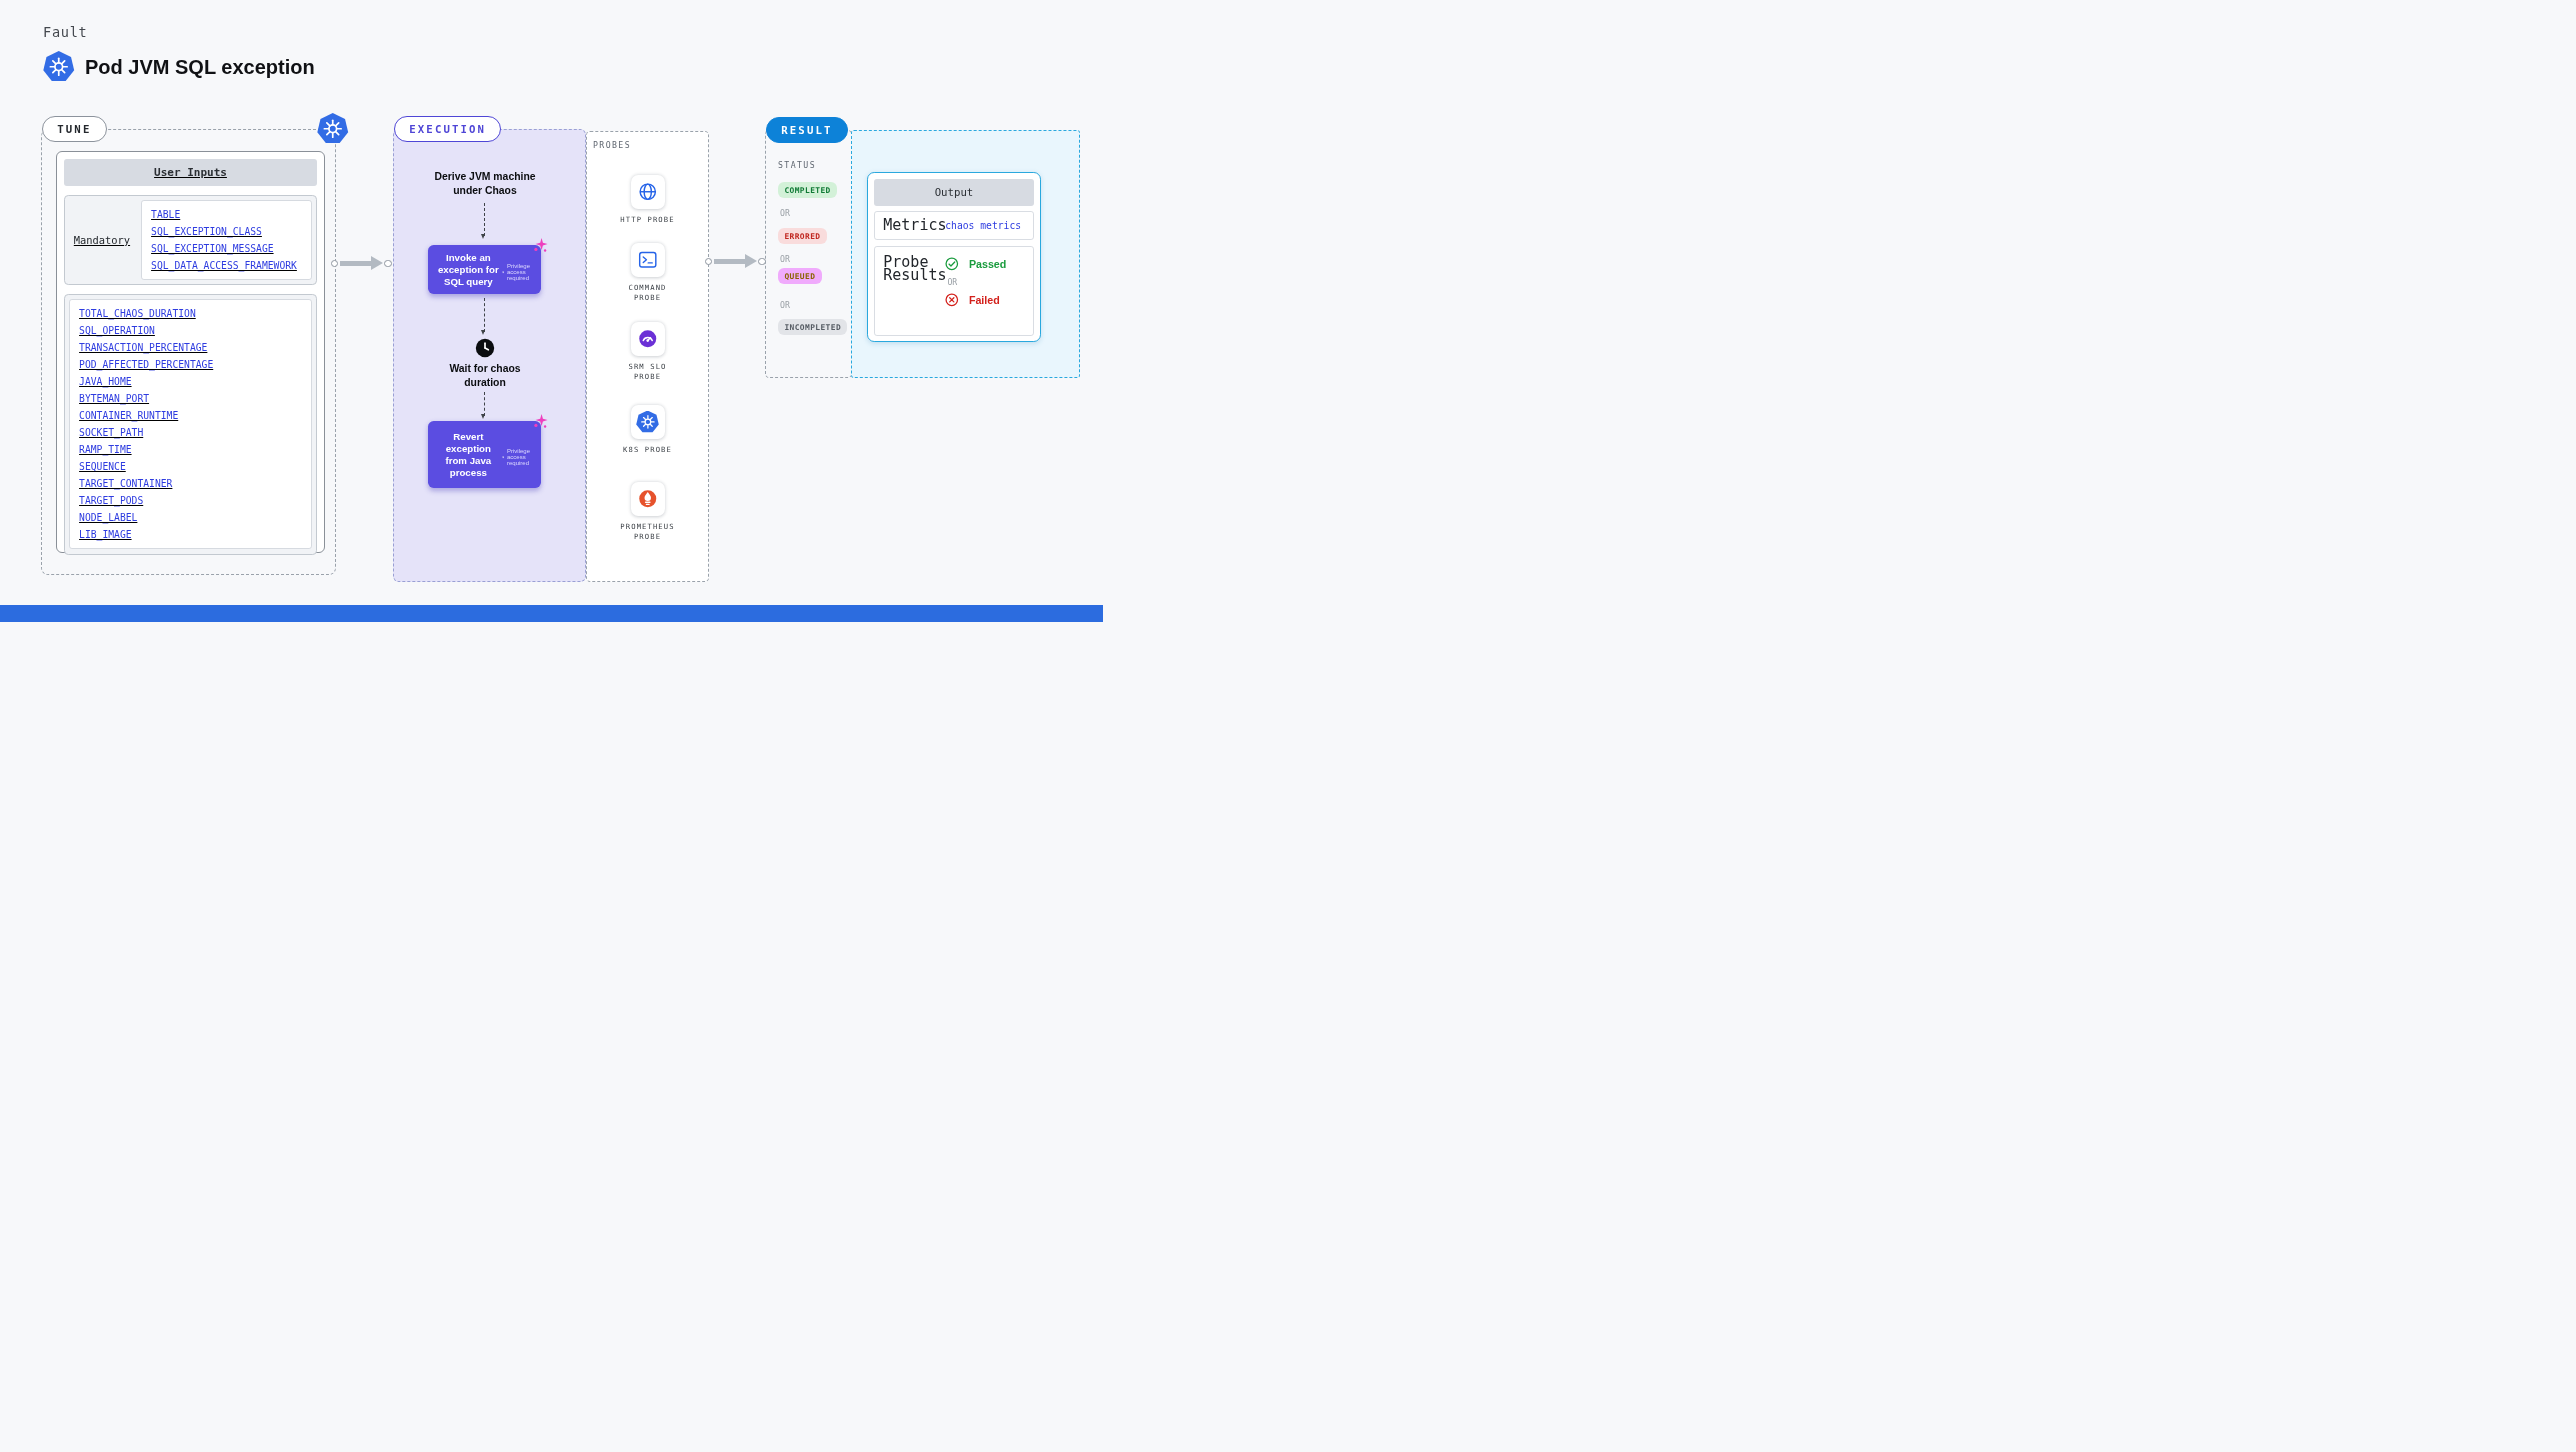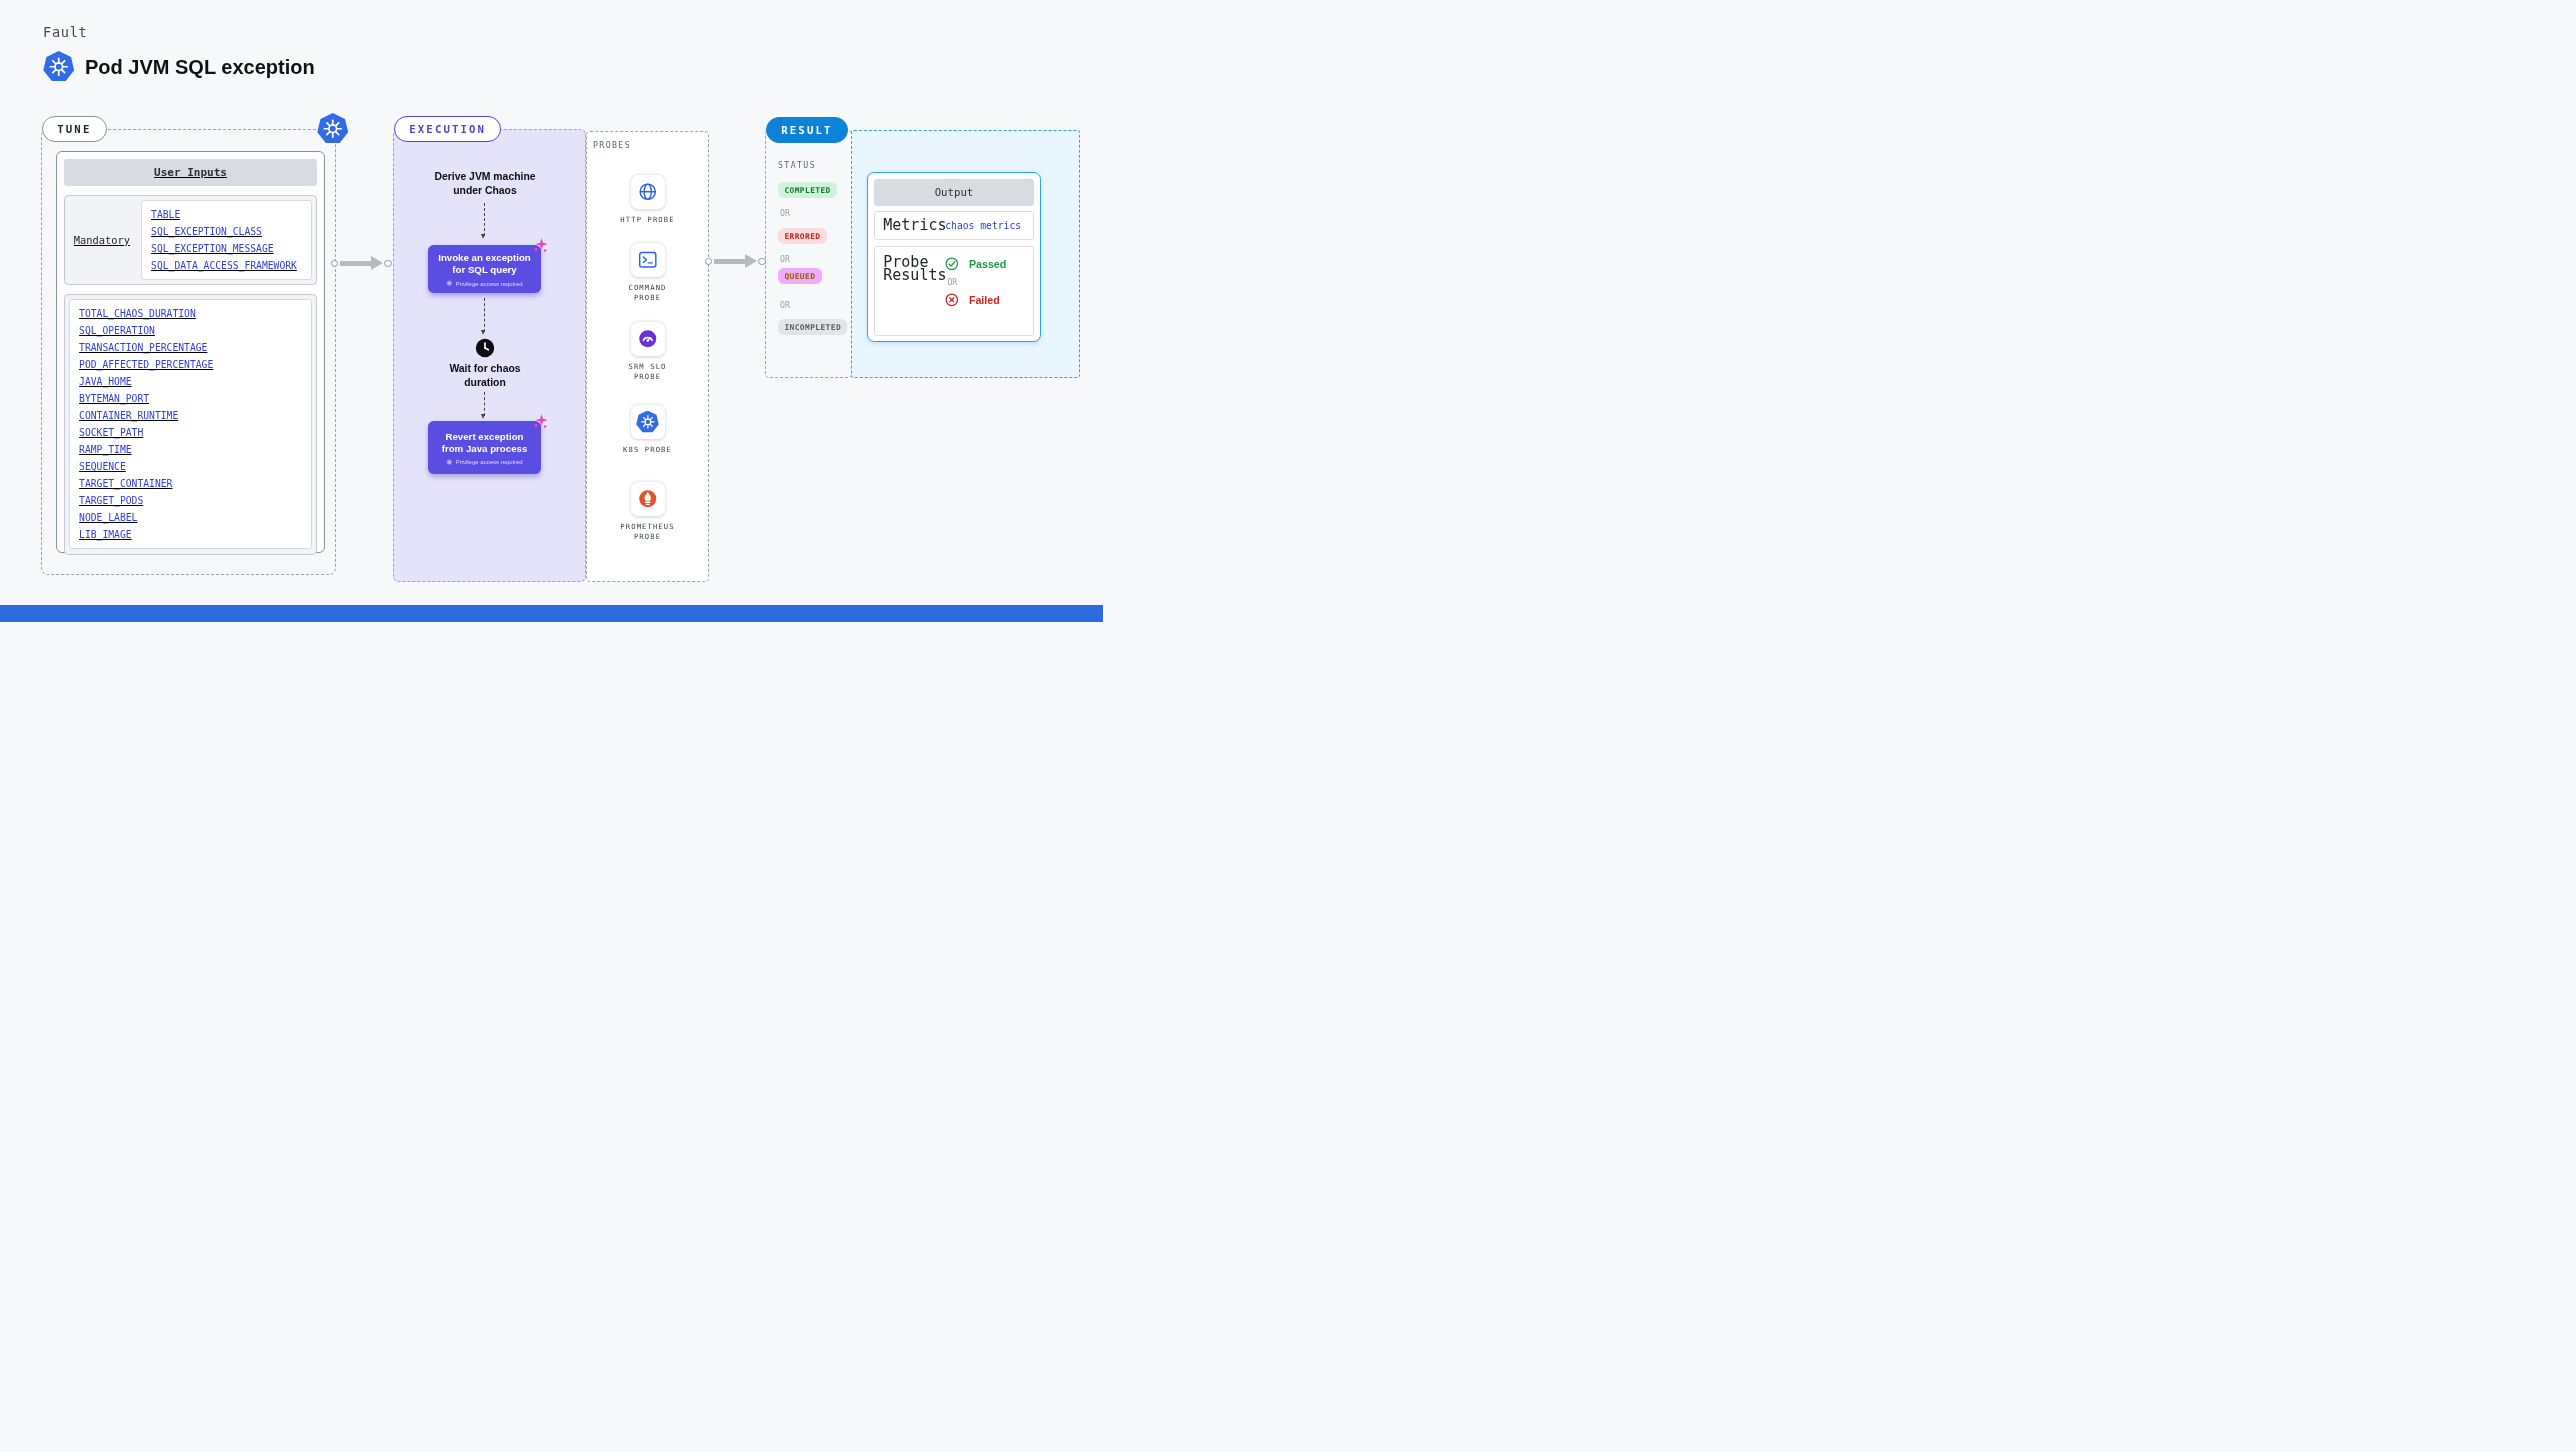--- a/index.html
+++ b/index.html
@@ -56,21 +56,21 @@
   
   .exec-box { position:absolute; left:393px; top:129px; width:193px; height:453px;
               background:#e5e3f9; border:1.4px dashed #9aa0d4; border-radius:5.7px; }
   .step-text { position:absolute; left:424px; width:122px; text-align:center; font-weight:bold;
                font-size:10.4px; line-height:13.6px; color:#0b0d10; }
   .step-text.narrow { left:442px; width:86px; }
   .connector { position:absolute; width:0; border-left:1.4px dashed #3f4349; }
   .connector::after { content:''; position:absolute; bottom:-5px; left:-3.6px;
                       border:2.9px solid transparent; border-top:5px solid #3f4349; }
   .chaos-btn { position:absolute; left:428px; width:113px; background:#5b4de1; border-radius:5.7px;
-               color:#fff; display:flex; flex-direction:column; align-items:center;
+               color:#fff; display:flex; flex-direction:row; align-items:center;
                padding:7.2px 7.2px 5.7px; box-shadow:0 2.1px 5.7px rgba(60,50,180,.35); }
   .btn-title { font-weight:bold; font-size:9.7px; line-height:12px; text-align:center; }
   .btn-note { display:flex; align-items:center; gap:2.9px; margin-top:4.3px; font-size:6px; color:#ddd9ff; }
   .spark { position:absolute; top:-7.9px; right:-7.9px; width:17px; height:17px; }
   .clock-wrap { position:absolute; left:475px; top:338px; width:20px; height:20px; }
 
   
   .probes-box { position:absolute; left:586px; top:131px; width:123px; height:451px;
                 background:#fff; border:1.4px dashed #9aa2ab; border-radius:4.3px; }
   .probes-label { position:absolute; left:593px; top:140px; font-family:"DejaVu Sans Mono",monospace;

